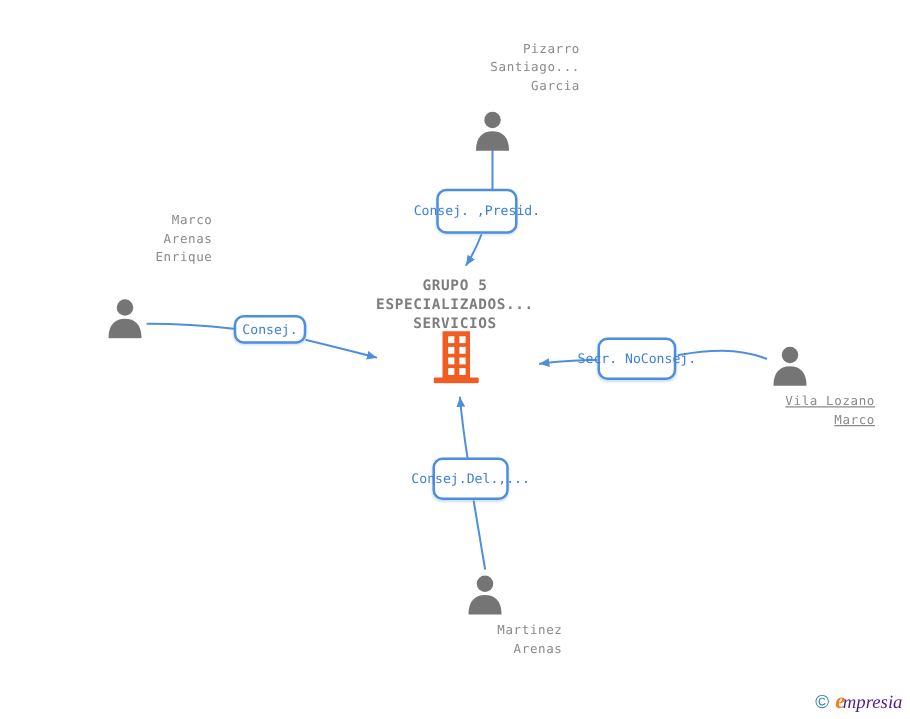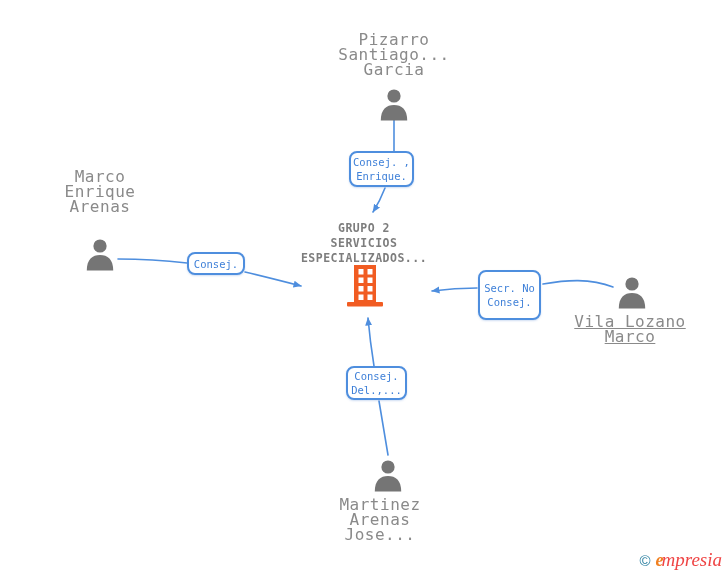--- a/index.html
+++ b/index.html
@@ -12,22 +12,22 @@
     font-family: "DejaVu Sans Mono", "Liberation Mono", monospace;
   }
   #edges-layer {
     position: absolute;
     left: 0; top: 0;
     width: 728px; height: 575px;
     pointer-events: none;
   }
   .person-name {
     position: absolute;
-    text-align: center;
-    font-size: 16px;
+    text-align: right;
+    font-size: 10px;
     line-height: 15px;
     color: #8a8a8a;
     letter-spacing: 0.5px;
     white-space: nowrap;
   }
   .company-name {
     position: absolute;
     text-align: center;
     font-size: 11.5px;
     font-weight: bold;
@@ -40,21 +40,21 @@
   .edge-label {
     position: absolute;
     box-sizing: border-box;
     background: #ffffff;
     border: 2px solid #4e8ede;
     border-radius: 8px;
     color: #3f80d8;
     font-size: 10.5px;
     line-height: 14px;
     display: flex;
-    flex-direction: column;
+    flex-direction: row;
     align-items: center;
     justify-content: center;
     text-align: center;
     box-shadow: 0 1px 2px rgba(120,160,220,0.35);
     white-space: nowrap;
     cursor: pointer;
   }
   .clickable { cursor: pointer; }
   #logo {
     position: absolute;
@@ -71,23 +71,23 @@
     font-size: 15px;
     font-family: "Liberation Sans", sans-serif;
   }
   #logo .brand-e {
     color: #f08021;
     font-style: italic;
     font-weight: bold;
     font-size: 18px;
   }
   #logo .brand-rest {
-    color: #ef4444;
+    color: #4c1d95;
     font-style: italic;
-    font-size: 19px;
+    font-size: 15px;
     margin-left: -2px;
   }
 </style>
 </head>
 <body>
 
 <div id="canvas">
 
   <svg id="edges-layer" width="728" height="575" viewBox="0 0 728 575">
     <defs>
@@ -118,22 +118,22 @@
     <div>Santiago...</div>
     <div>Garcia</div>
   </div>
   <svg class="node-icon clickable" style="left:377px; top:88px;" width="34" height="33" viewBox="0 0 36 34">
     <circle cx="18" cy="8" r="7" fill="#757575"></circle>
     <path d="M4,34 C4,22 10,17.5 18,17.5 C26,17.5 32,22 32,34 Z" fill="#757575"></path>
   </svg>
 
   <div class="person-name" style="left:30px; top:169px; width:140px;">
     <div>Marco</div>
+    <div>Arenas</div>
     <div>Enrique</div>
-    <div>Arenas</div>
   </div>
   <svg class="node-icon clickable" style="left:83px; top:238px;" width="34" height="33" viewBox="0 0 36 34">
     <circle cx="18" cy="8" r="7" fill="#757575"></circle>
     <path d="M4,34 C4,22 10,17.5 18,17.5 C26,17.5 32,22 32,34 Z" fill="#757575"></path>
   </svg>
 
   <svg class="node-icon clickable" style="left:615px; top:276px;" width="34" height="33" viewBox="0 0 36 34">
     <circle cx="18" cy="8" r="7" fill="#757575"></circle>
     <path d="M4,34 C4,22 10,17.5 18,17.5 C26,17.5 32,22 32,34 Z" fill="#757575"></path>
   </svg>
@@ -142,51 +142,50 @@
     <div>Marco</div>
   </div>
 
   <svg class="node-icon clickable" style="left:371px; top:459px;" width="34" height="33" viewBox="0 0 36 34">
     <circle cx="18" cy="8" r="7" fill="#757575"></circle>
     <path d="M4,34 C4,22 10,17.5 18,17.5 C26,17.5 32,22 32,34 Z" fill="#757575"></path>
   </svg>
   <div class="person-name" style="left:310px; top:497px; width:140px;">
     <div>Martinez</div>
     <div>Arenas</div>
-    <div>Jose...</div>
   </div>
 
   <div class="company-name" style="left:254px; top:221px; width:220px;">
-    <div>GRUPO 2</div>
+    <div>GRUPO 5</div>
+    <div>ESPECIALIZADOS...</div>
     <div>SERVICIOS</div>
-    <div>ESPECIALIZADOS...</div>
   </div>
   <svg class="node-icon clickable" style="left:345px; top:264px;" width="40" height="43" viewBox="0 0 40 43">
     <rect x="9" y="1" width="22" height="38" fill="#f15c22"></rect>
     <rect x="2" y="38" width="36" height="4.5" rx="1" fill="#f15c22"></rect>
     <rect x="13.5" y="5" width="5" height="5.5" fill="#ffffff"></rect>
     <rect x="22.5" y="5" width="5" height="5.5" fill="#ffffff"></rect>
     <rect x="13.5" y="13.5" width="5" height="5.5" fill="#ffffff"></rect>
     <rect x="22.5" y="13.5" width="5" height="5.5" fill="#ffffff"></rect>
     <rect x="13.5" y="22" width="5" height="5.5" fill="#ffffff"></rect>
     <rect x="22.5" y="22" width="5" height="5.5" fill="#ffffff"></rect>
     <rect x="13.5" y="30.5" width="5" height="5.5" fill="#ffffff"></rect>
     <rect x="22.5" y="30.5" width="5" height="5.5" fill="#ffffff"></rect>
   </svg>
 
   <div class="edge-label" style="left:349px; top:151px; width:65px; height:36px;">
     <div>Consej. ,</div>
-    <div>Enrique.</div>
+    <div>Presid.</div>
   </div>
 
   <div class="edge-label" style="left:187px; top:252px; width:58px; height:23px;">
     <div>Consej.</div>
   </div>
 
-  <div class="edge-label" style="left:478px; top:270px; width:63px; height:50px;">
+  <div class="edge-label" style="left:478px; top:270px; width:63px; height:34px;">
     <div>Secr. No</div>
     <div>Consej.</div>
   </div>
 
   <div class="edge-label" style="left:346px; top:366px; width:61px; height:34px;">
     <div>Consej.</div>
     <div>Del.,...</div>
   </div>
 
   <div id="logo">

